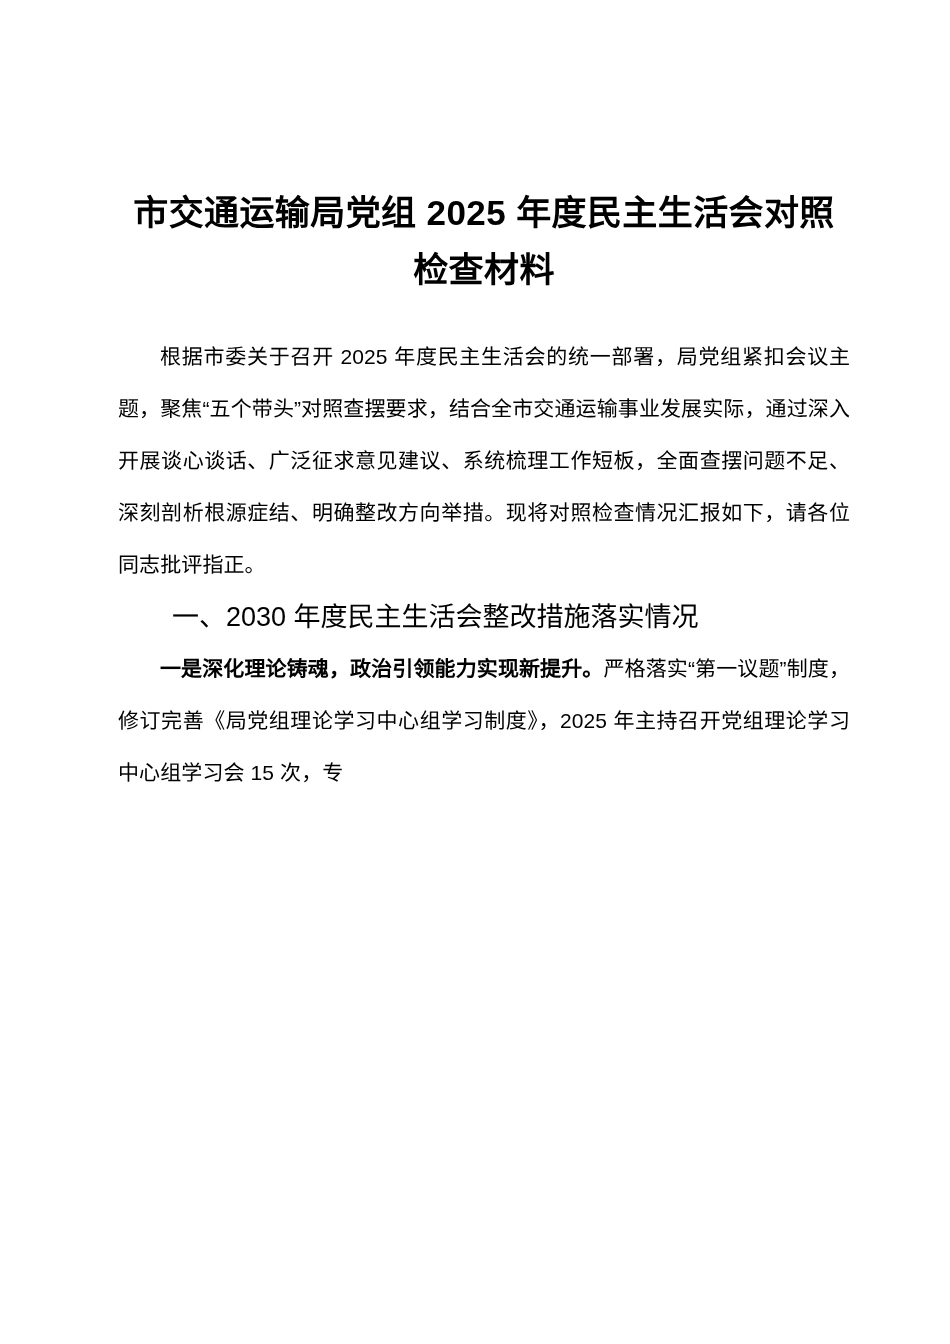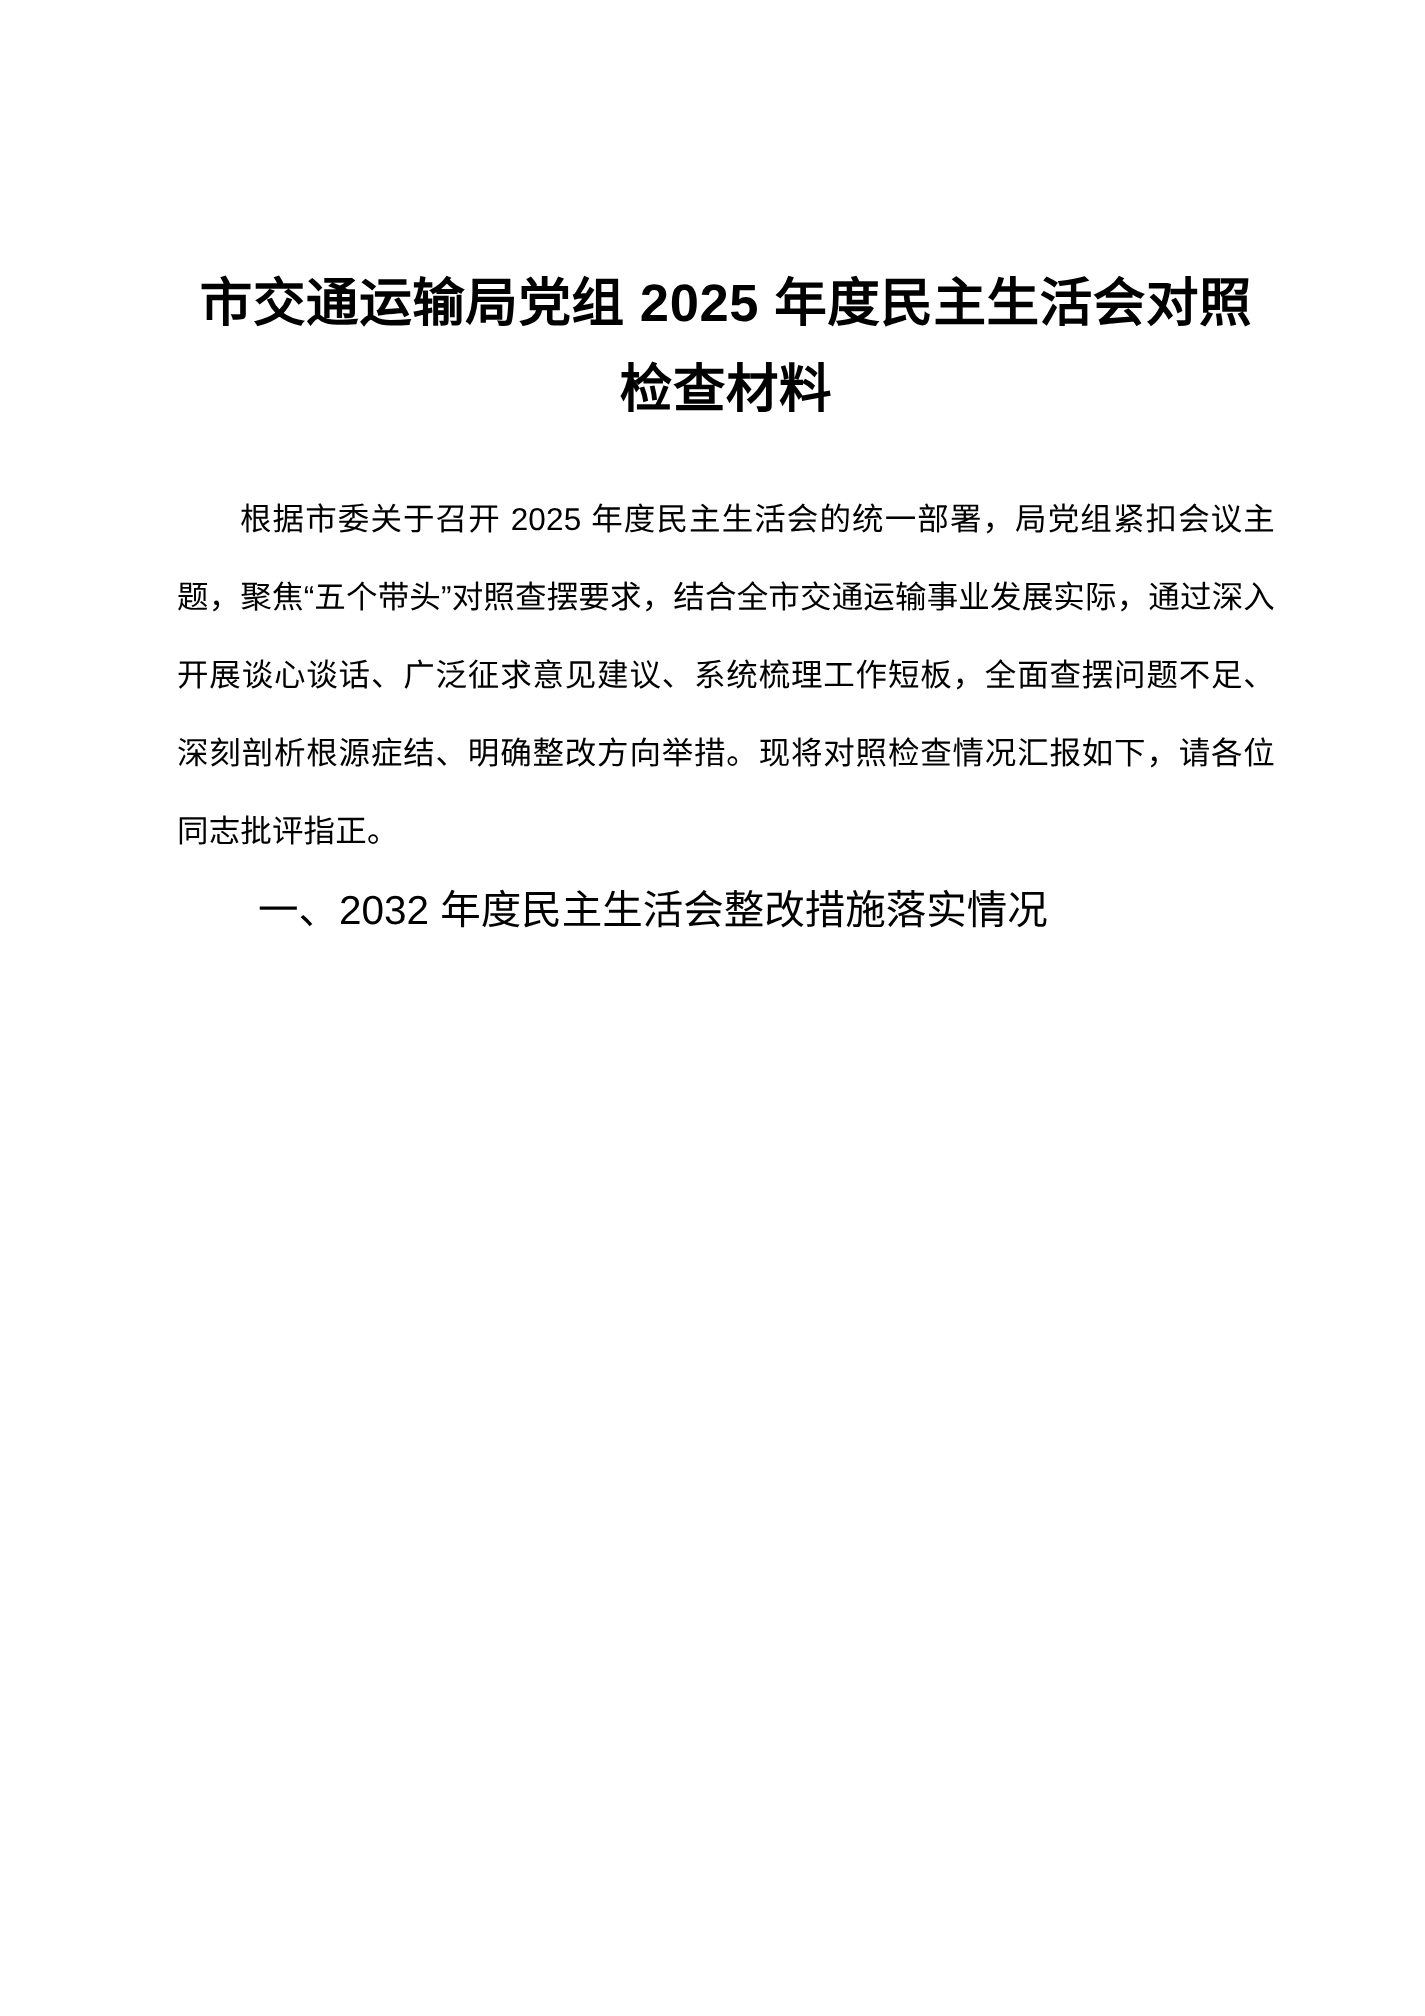--- a/index.html
+++ b/index.html
@@ -20,21 +20,21 @@
     width: 950px;
     height: 1344px;
     background: #ffffff;
     box-sizing: border-box;
     padding: 0;
     overflow: hidden;
   }
   .doc-body {
     position: absolute;
     left: 118px;
-    top: 2px;
+    top: 12px;
     width: 732px;
   }
   .doc-title {
     font-size: 35px;
     font-weight: 700;
     line-height: 57px;
     text-align: center;
     letter-spacing: 0.4px;
     margin: 0;
     padding-top: 172px;
@@ -71,18 +71,19 @@
 </head>
 <body>
 
 <div class="page">
   <div class="doc-body">
 
     <h1 class="doc-title"><span>市交通运输局党组 2025 年度民主生活会对照</span><br><span>检查材料</span></h1>
 
     <p class="para indent gap-after-title">根据市委关于召开 2025 年度民主生活会的统一部署，局党组紧扣会议主题，聚焦“五个带头”对照查摆要求，结合全市交通运输事业发展实际，通过深入开展谈心谈话、广泛征求意见建议、系统梳理工作短板，全面查摆问题不足、深刻剖析根源症结、明确整改方向举措。现将对照检查情况汇报如下，请各位同志批评指正。</p>
 
-    <p class="section-heading">一、2032 年度民主生活会整改措施落实情况</p>
+    <p class="section-heading">一、2030 年度民主生活会整改措施落实情况</p>
 
 
+    <p class="para indent"><span class="lead-bold">一是深化理论铸魂，政治引领能力实现新提升。</span><span>严格落实“第一议题”制度，修订完善《局党组理论学习中心组学习制度》，2025 年主持召开党组理论学习中心组学习会 15 次，专</span></p>
 
   </div>
 </div>
 
 </body></html>

